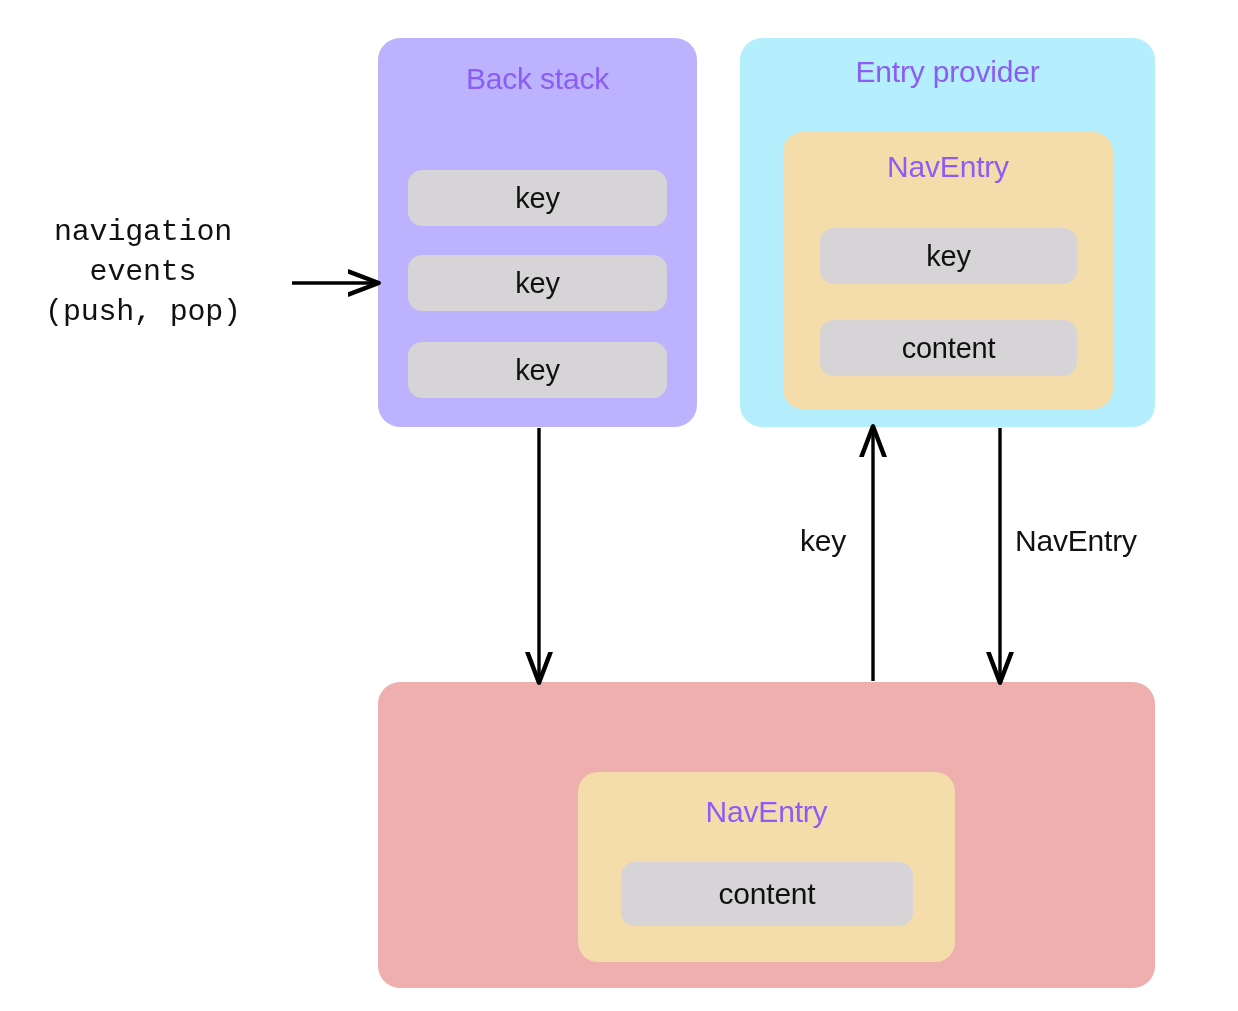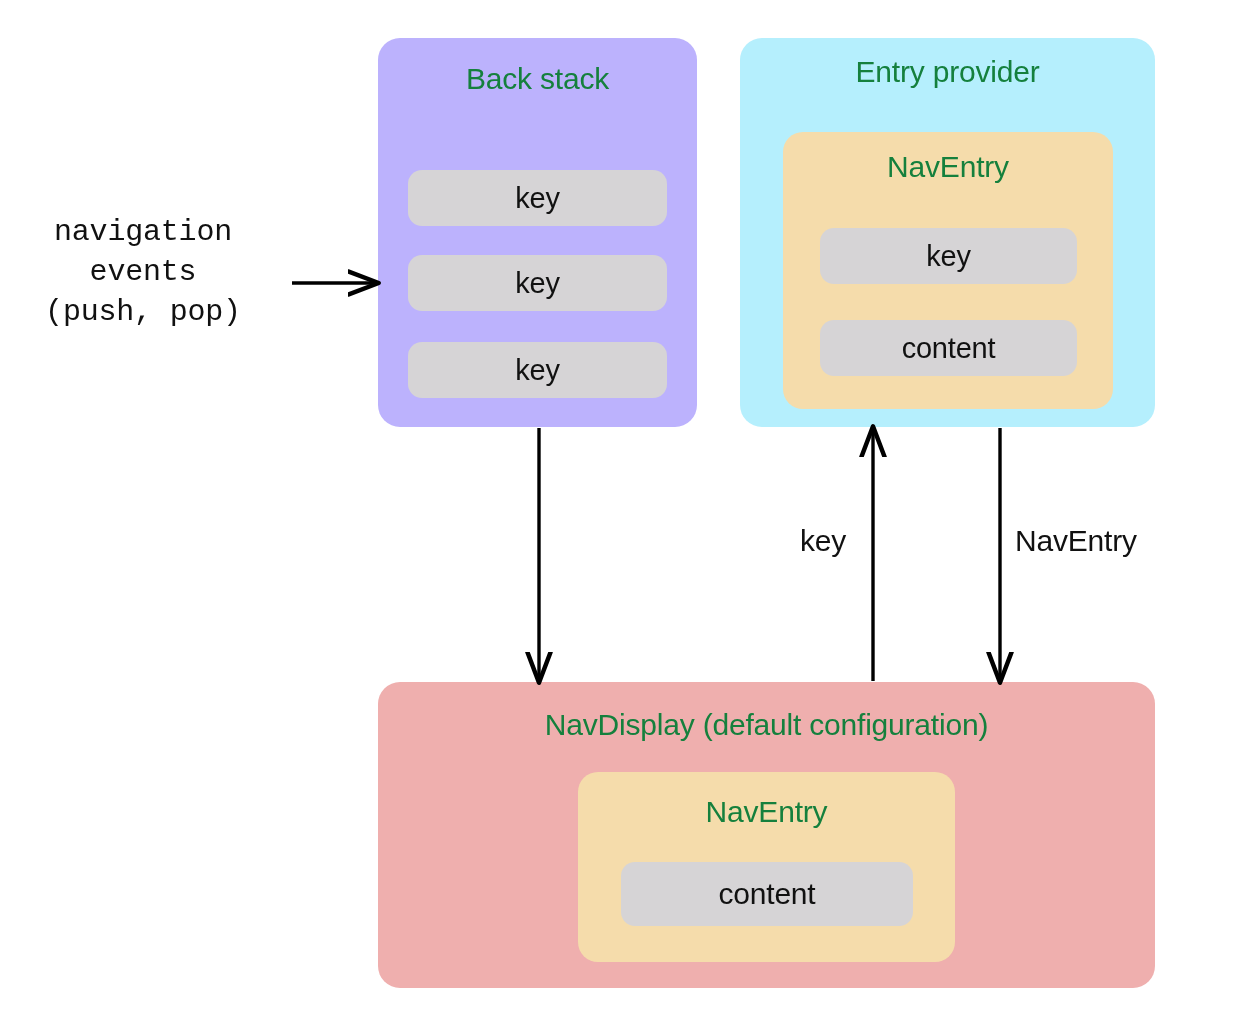--- a/index.html
+++ b/index.html
@@ -26,21 +26,21 @@
     border-radius: 22px;
   }
   .box-title {
     position: absolute;
     left: 0;
     right: 0;
     text-align: center;
     font-size: 30px;
     line-height: 34px;
     letter-spacing: -0.2px;
-    color: #15803d;
+    color: #8b5cf6;
     white-space: nowrap;
   }
   .chip {
     position: absolute;
     box-sizing: border-box;
     background: #d6d4d6;
     border-radius: 14px;
     display: flex;
     align-items: center;
     justify-content: center;
@@ -116,21 +116,20 @@
   <div class="chip" id="bs-chip-2">key</div>
 
   <div class="box" id="entryprov-box"></div>
   <div class="box-title" id="entryprov-title" style="left:740px; width:415px;">Entry provider</div>
   <div class="box" id="entryprov-inner"></div>
   <div class="box-title" id="entryprov-inner-title" style="left:783px; width:330px;">NavEntry</div>
   <div class="chip" id="ep-chip-0">key</div>
   <div class="chip" id="ep-chip-1">content</div>
 
   <div class="box" id="navdisplay-box"></div>
-  <div class="box-title" id="navdisplay-title" style="left:378px; width:777px;">NavDisplay (default configuration)</div>
   <div class="box" id="navdisplay-inner"></div>
   <div class="box-title" id="navdisplay-inner-title" style="left:578px; width:377px;">NavEntry</div>
   <div class="chip" id="nd-chip-0">content</div>
 
   <div class="free-text" id="nav-events-label">
     <span>navigation events</span><br>
     <span>(push, pop)</span>
   </div>
   <div class="free-text" id="edge-label-key">key</div>
   <div class="free-text" id="edge-label-naventry">NavEntry</div>

